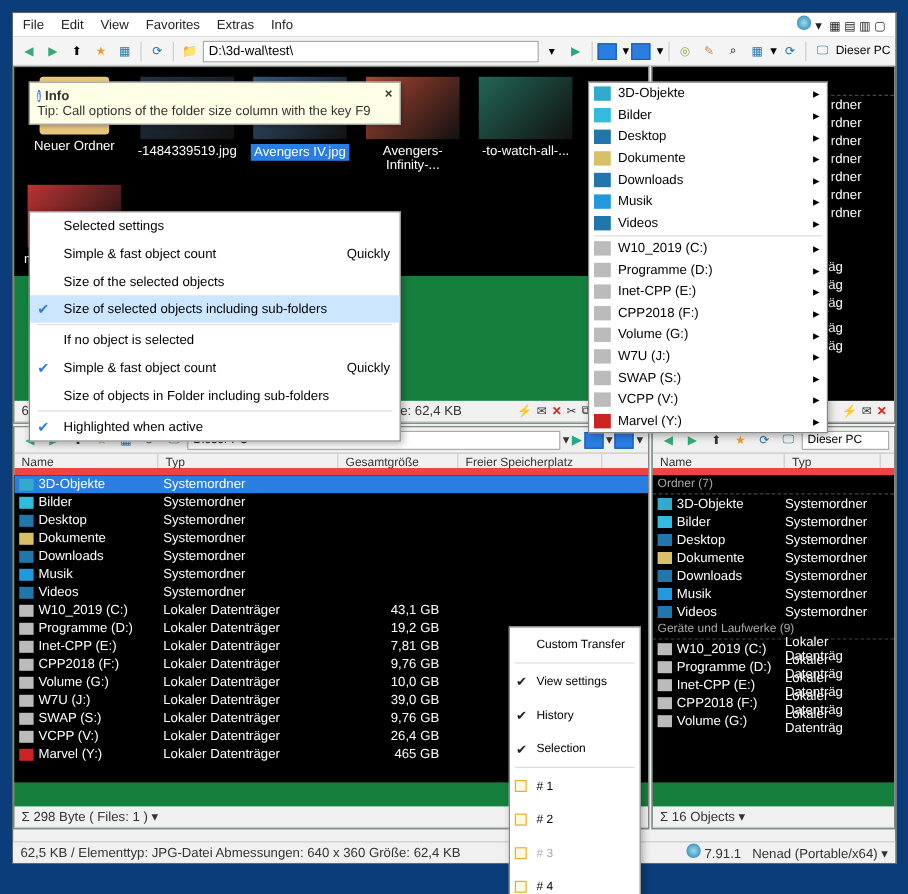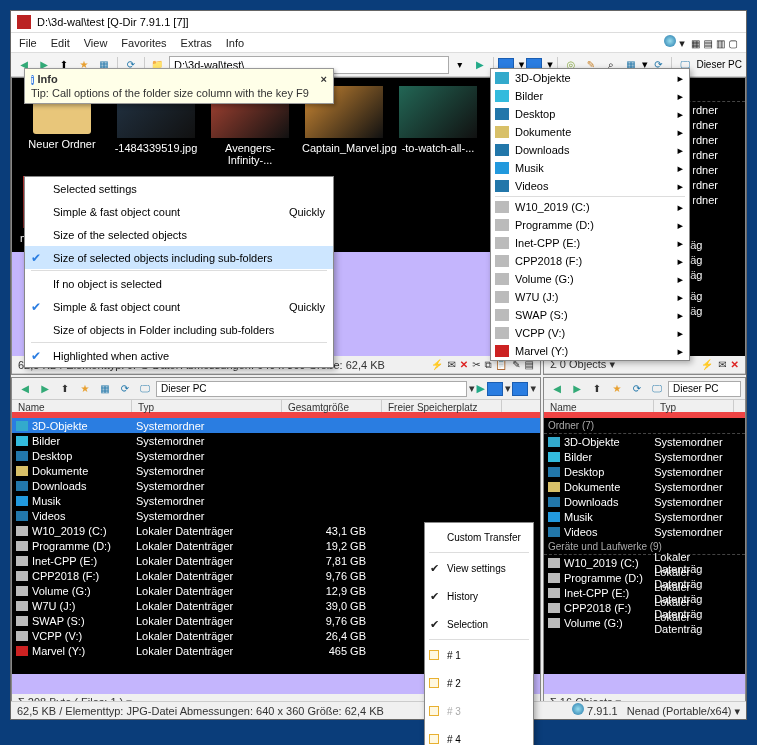--- a/index.html
+++ b/index.html
@@ -12,21 +12,21 @@
 .toolbar { height: 24px; background: #f4f4f4; display: flex; align-items: center; padding: 0 4px; gap: 2px; border-bottom: 1px solid #ccc; }
 .tb-btn { width: 18px; height: 18px; display: inline-flex; align-items: center; justify-content: center; font-size: 10px; }
 .tb-sep { width: 1px; height: 16px; background: #ccc; margin: 0 2px; }
 .path-input { flex: 1; height: 18px; border: 1px solid #aaa; background: #fff; padding: 0 4px; font-size: 11px; }
 .play { color: #2a8; }
 .arrow { color: #3a7; }
 .blue-sq { width: 16px; height: 14px; background: #2a7de1; border: 1px solid #1a5db1; }
 
 
 .main { position: relative; height: calc(100% - 66px - 18px); }
-.pane { position: absolute; background: #c4b5fd; color: #fff; border: 1px solid #888; }
+.pane { position: absolute; background: #15803d; color: #fff; border: 1px solid #888; }
 .pane.tl { top: 0; left: 0; width: 530px; height: 298px; }
 .pane.tr { top: 0; left: 532px; right: 0; width: 203px; height: 298px; background: #000; }
 .pane.bl { top: 300px; left: 0; width: 530px; height: 336px; }
 .pane.br { top: 300px; left: 532px; width: 203px; height: 336px; }
 
 .pane-status { background: #f0f0f0; color: #333; height: 18px; font-size: 10px; padding: 0 6px; display: flex; align-items: center; border-bottom: 1px solid #ccc; justify-content: space-between; }
 .pane-status .icons { display: flex; gap: 4px; }
 .pane-toolbar { background: #f0f0f0; height: 22px; display: flex; align-items: center; padding: 0 4px; gap: 2px; border-bottom: 1px solid #ccc; color: #333; }
 .pane-toolbar .path { flex: 1; height: 16px; border: 1px solid #aaa; background: #fff; padding: 0 4px; font-size: 10px; color: #000; }
 .col-header { background: #f0f0f0; color: #333; height: 18px; display: flex; border-bottom: 6px solid #ef4444; }
@@ -95,24 +95,20 @@
 
 .small-icons span { font-size: 10px; }
 .amber { color: #e8a030; }
 .x-red { color: #d22; font-weight: bold; }
 </style>
 </head>
 <body>
 
 <div class="window">
 
-  <div class="titlebar">
-    <div class="icon"></div>
-    <span>D:\3d-wal\test  [Q-Dir 7.91.1 [7]]</span>
-  </div>
 
   <div class="menubar">
     <span>File</span>
     <span>Edit</span>
     <span>View</span>
     <span>Favorites</span>
     <span>Extras</span>
     <span>Info</span>
     <span style="margin-left:auto" class="small-icons">
       <span class="globe"></span>&nbsp;▾&nbsp;
@@ -155,27 +151,24 @@
     <div class="pane tl">
       <div class="thumbs" id="thumbs">
           <div class="thumb">
             <div class="folder-img"></div>
             <div class="label">Neuer Ordner</div>
           </div>
           <div class="thumb">
             <div class="img" style="background:linear-gradient(135deg,#234,#111)"></div>
             <div class="label">-1484339519.jpg</div>
           </div>
+          <div class="thumb selected"><div class="img" style="background:linear-gradient(135deg,#357,#111)"></div><div class="label">Avengers IV.jpg</div></div>
           <div class="thumb">
             <div class="img" style="background:linear-gradient(135deg,#a43,#111)"></div>
             <div class="label">Avengers-Infinity-...</div>
-          </div>
-          <div class="thumb">
-            <div class="img" style="background:linear-gradient(135deg,#c83,#111)"></div>
-            <div class="label">Captain_Marvel.jpg</div>
           </div>
           <div class="thumb">
             <div class="img" style="background:linear-gradient(135deg,#265,#111)"></div>
             <div class="label">-to-watch-all-...</div>
           </div>
           <div class="thumb">
             <div class="img" style="background:linear-gradient(135deg,#b33,#111)"></div>
             <div class="label">marvel.0.14308327...</div>
           </div>
         </div>
@@ -336,21 +329,21 @@
             <div class="c3">7,81 GB</div>
           </div>
           <div class="row">
             <div class="c1"><span class="ico fico drive"></span>CPP2018 (F:)</div>
             <div class="c2">Lokaler Datenträger</div>
             <div class="c3">9,76 GB</div>
           </div>
           <div class="row">
             <div class="c1"><span class="ico fico drive"></span>Volume (G:)</div>
             <div class="c2">Lokaler Datenträger</div>
-            <div class="c3">12,9 GB</div>
+            <div class="c3">10,0 GB</div>
           </div>
           <div class="row">
             <div class="c1"><span class="ico fico drive"></span>W7U (J:)</div>
             <div class="c2">Lokaler Datenträger</div>
             <div class="c3">39,0 GB</div>
           </div>
           <div class="row">
             <div class="c1"><span class="ico fico drive"></span>SWAP (S:)</div>
             <div class="c2">Lokaler Datenträger</div>
             <div class="c3">9,76 GB</div>

